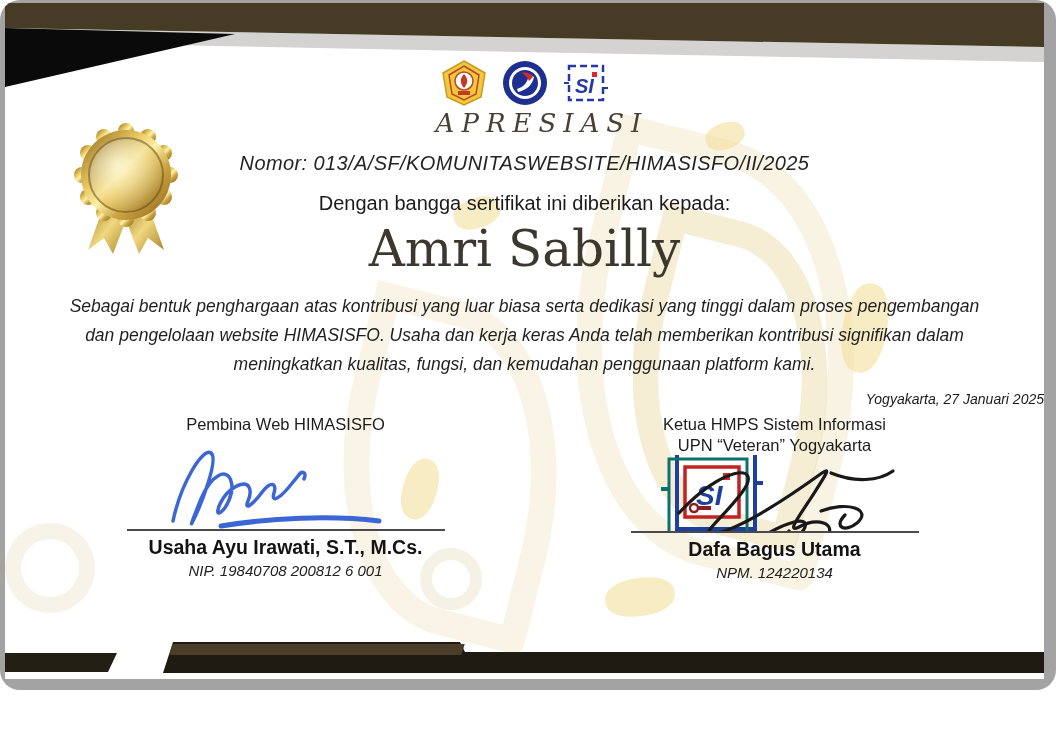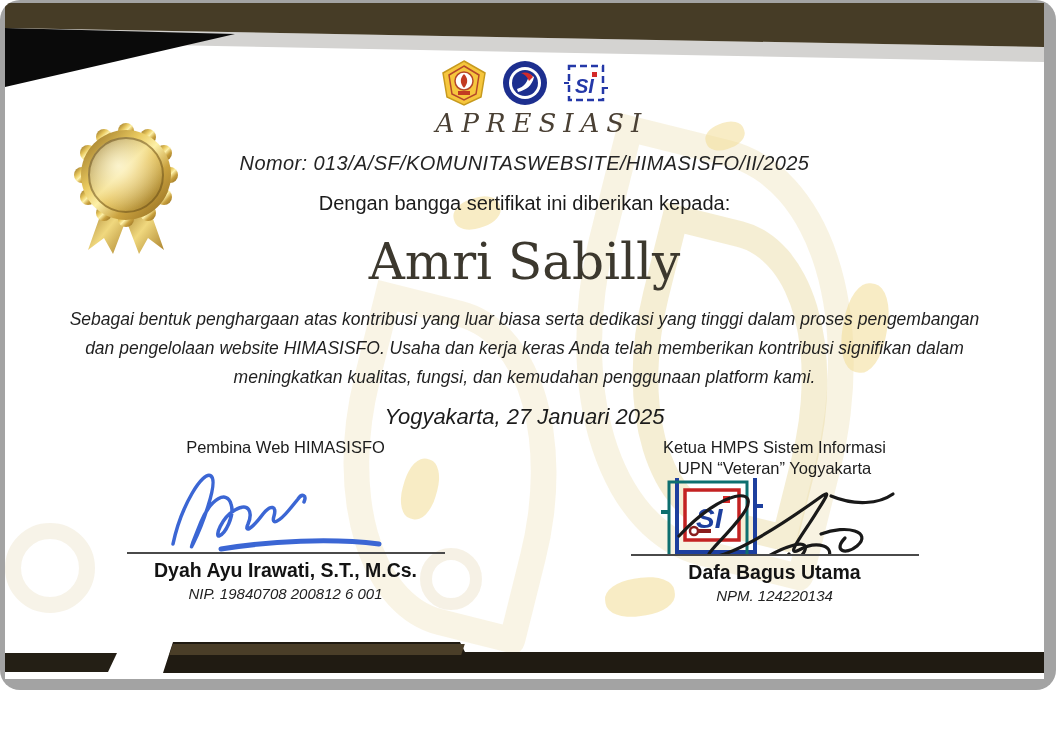--- a/index.html
+++ b/index.html
@@ -56,26 +56,26 @@
 
   .logos { padding-top:57px; display:flex; justify-content:center; align-items:center; gap:15px; }
   .logo  { width:46px; height:46px; }
 
   .title { margin-top:12px; font-family:"DejaVu Serif", serif; font-weight:bold;
            font-size:47px; letter-spacing:11px; text-indent:11px; color:#23201a; }
   .subtitle { margin-top:2px; font-family:"DejaVu Serif", serif; font-style:italic;
               font-size:26px; letter-spacing:7px; text-indent:7px; color:#4a4034;padding-left:28px; }
   .nomor { margin-top:14px; font-size:20px; color:#242424; letter-spacing:0.4px;font-style:italic; }
   .given { margin-top:17px; font-size:20px; color:#1b1b1b; }
-  .name  { margin-top:18px; font-family:"DejaVu Serif", serif; font-size:50px;
+  .name  { margin-top:5px; font-family:"DejaVu Serif", serif; font-size:50px;
            font-weight:normal; color:#3c382e; }
   .role  { margin-top:8px; font-size:19px; font-weight:bold; color:#121212; }
   .bodytext { margin:14px auto 12px; width:930px; font-style:italic; font-size:17.5px;
               line-height:1.66; color:#1f1f1f; }
-  .date  { margin-top:8px; font-style:italic; font-size:22px; color:#1b1b1b; }
+  .date  { margin-top:8px; font-style:italic; font-size:14px; color:#1b1b1b;text-align:right; }
 
   .sigs { margin-top:7px; display:flex; justify-content:space-between;
           padding-left:108px; padding-right:97px; }
   .sig-col { width:345px; display:flex; flex-direction:column; align-items:center; }
   .sig-label { font-size:16.5px; color:#1c1c1c; line-height:1.25; }
   .sig-art-left  { position:relative; width:270px; height:94px; }
   .sig-art-right { position:relative; width:280px; height:76px; }
   .sig-line-left  { width:318px; border-top:2px solid #4a4a4a; }
   .sig-line-right { width:288px; border-top:2px solid #4a4a4a; }
   .sig-name { margin-top:5px; font-size:19.5px; font-weight:bold; color:#131313; }
@@ -195,21 +195,21 @@
             <svg width="270" height="94" viewBox="0 0 270 94">
               <g fill="none" stroke="#3b66d4" stroke-linecap="round">
                 <path stroke-width="3.5" d="M22,86 C30,48 52,12 60,18 C68,24 50,70 42,86 C38,94 42,84 50,64
                   C60,40 76,32 80,46 C84,58 74,76 68,78 C64,79 70,60 84,52 C98,44 102,54 97,66
                   C93,75 100,72 112,56 C120,46 126,48 123,58 C120,68 128,64 138,52 L147,41 C151,35 156,37 153,44"></path>
                 <path stroke-width="5" d="M70,91 C120,83 180,80 228,86"></path>
               </g>
             </svg>
           </div>
           <div class="sig-line-left"></div>
-          <div class="sig-name">Dyah Ayu Irawati, S.T., M.Cs.</div>
+          <div class="sig-name">Usaha Ayu Irawati, S.T., M.Cs.</div>
           <div class="sig-id">NIP. 19840708 200812 6 001</div>
         </div>
 
         <div class="sig-col">
           <div class="sig-label">Ketua HMPS Sistem Informasi</div>
           <div class="sig-label">UPN “Veteran” Yogyakarta</div>
           <div class="sig-art-right">
             <svg width="280" height="76" viewBox="0 0 280 76">
               <g transform="translate(28,-12)">
                 <rect x="14" y="8" width="78" height="78" fill="none" stroke="#1d3f9e" stroke-width="4"></rect>

